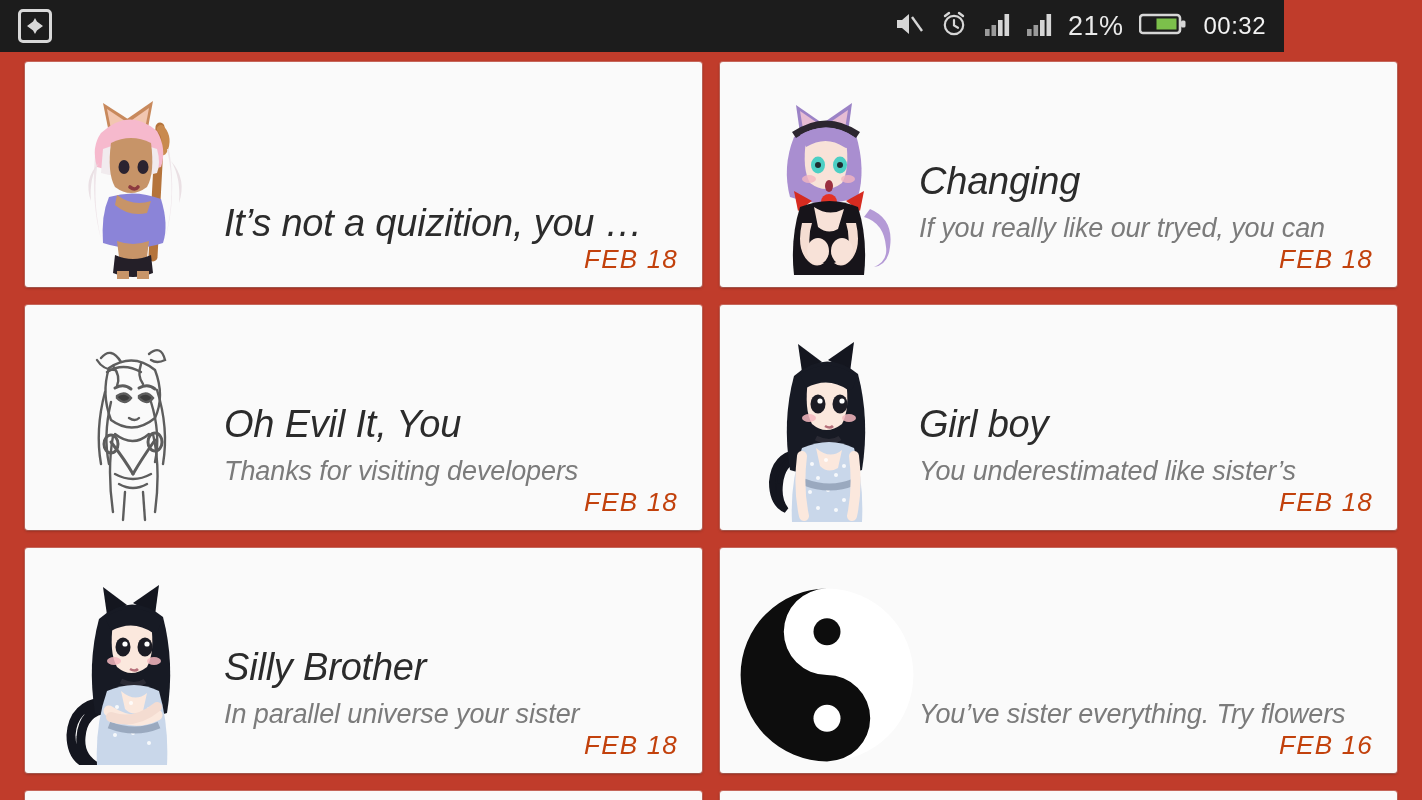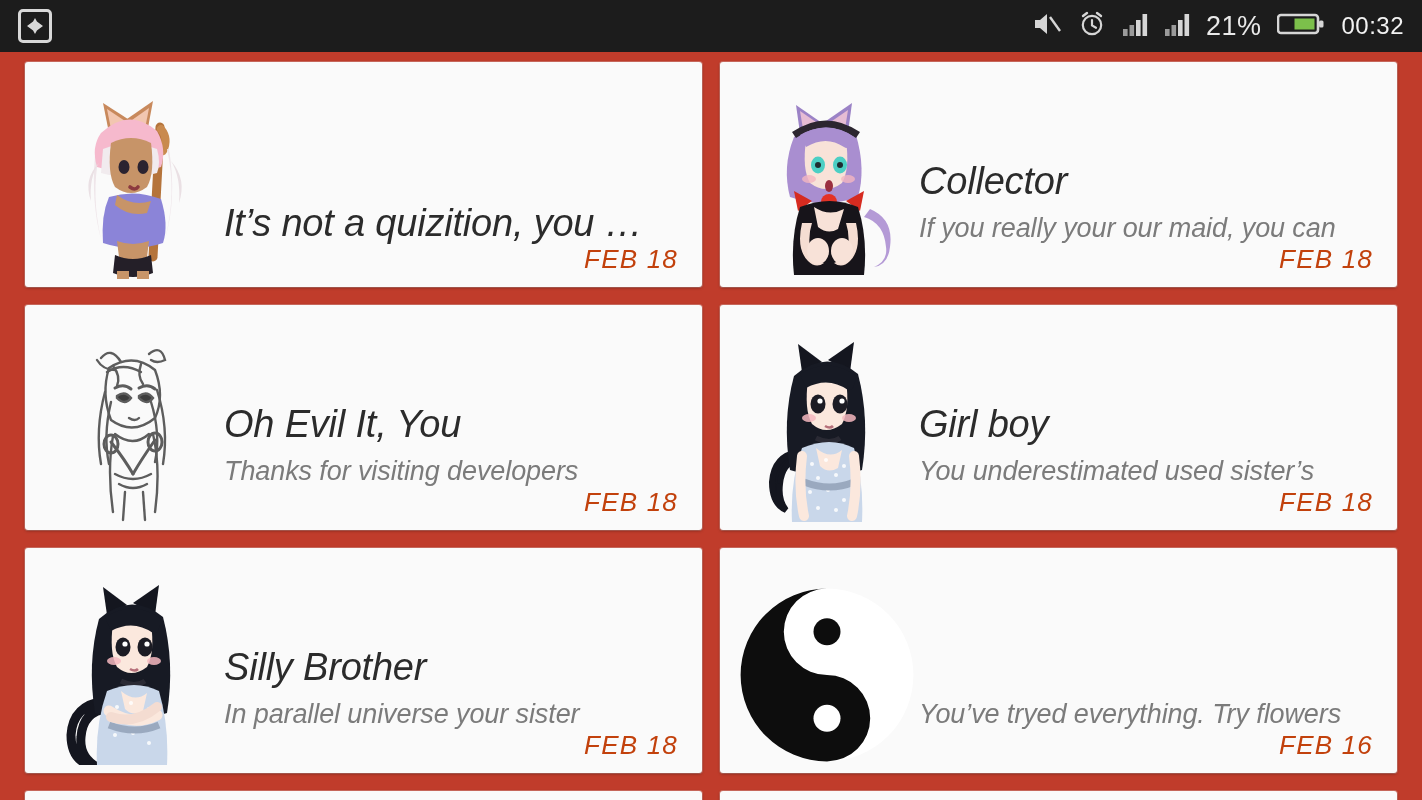--- a/index.html
+++ b/index.html
@@ -6,21 +6,21 @@
   html, body {
     width:1422px; height:800px;
     overflow:hidden;
     background:#c03c2b;
     font-family:"Liberation Sans", sans-serif;
   }
 
   
   .statusbar{
     position:absolute; left:0; top:0;
-    width:1422px; height:52px;
+    width:1284px; height:52px;
     background:#1c1c1c;
     display:flex; align-items:center;
     padding:0 18px;
   }
   .sb-left{ display:flex; align-items:center; }
   .sb-right{ margin-left:auto; display:flex; align-items:center; gap:16px; }
   .sb-icon{ display:block; }
   .sb-text{
     color:#e9e9e9; font-size:27px; letter-spacing:.5px;
     font-family:"Liberation Sans", sans-serif;
@@ -221,22 +221,22 @@
           <path d="M48 118 q30-12 58 0 q10 32 6 68 l-70 0 q-4-36 6-68z" fill="#17141a"></path>
           <path d="M62 118 q15 10 30 2 l-6 20 q-10 6-20-2z" fill="#f8e2d8"></path>
 
           <path d="M50 134 q-6 26 6 38 q8 8 16 2 q-12-4-14-14 q-2-14 2-26z" fill="#f5ddd2"></path>
           <path d="M104 134 q6 26-6 38 q-8 8-16 2 q12-4 14-14 q2-14-2-26z" fill="#f5ddd2"></path>
           <ellipse cx="66" cy="162" rx="11" ry="13" fill="#f8e2d8"></ellipse>
           <ellipse cx="90" cy="162" rx="11" ry="13" fill="#f8e2d8"></ellipse>
         </svg>
       </div>
       <div class="body">
-        <div class="title">Collector</div>
-        <div class="subtitle">If you really your our maid, you can</div>
+        <div class="title">Changing</div>
+        <div class="subtitle">If you really like our tryed, you can</div>
         <div class="date">FEB 18</div>
       </div>
     </div>
 
   </div>
 
   <div class="row">
 
     <div class="card">
       <div class="thumb">
@@ -331,21 +331,21 @@
           </g>
 
           <path d="M52 150 q26 10 50 0" stroke="#9aa9bf" stroke-width="7" fill="none"></path>
 
           <path d="M50 124 q-4 32 2 60" stroke="#fbe8dd" stroke-width="10" fill="none" stroke-linecap="round"></path>
           <path d="M102 124 q4 32-2 60" stroke="#fbe8dd" stroke-width="10" fill="none" stroke-linecap="round"></path>
         </svg>
       </div>
       <div class="body">
         <div class="title">Girl boy</div>
-        <div class="subtitle">You underestimated used sister’s</div>
+        <div class="subtitle">You underestimated like sister’s</div>
         <div class="date">FEB 18</div>
       </div>
     </div>
 
   </div>
 
   <div class="row">
 
     <div class="card">
       <div class="thumb">
@@ -404,21 +404,21 @@
           <path d="M100 4
                    A96 96 0 0 0 100 196
                    A48 48 0 0 0 100 100
                    A48 48 0 0 1 100 4 Z" fill="#0d0d0d"></path>
 
           <circle cx="100" cy="52" r="15" fill="#0d0d0d"></circle>
           <circle cx="100" cy="148" r="15" fill="#ffffff"></circle>
         </svg>
       </div>
       <div class="body">
-        <div class="subtitle">You’ve tryed everything. Try flowers</div>
+        <div class="subtitle">You’ve sister everything. Try flowers</div>
         <div class="date">FEB 16</div>
       </div>
     </div>
 
   </div>
 
   <div class="row partial">
     <div class="card"></div>
     <div class="card"></div>
   </div>

